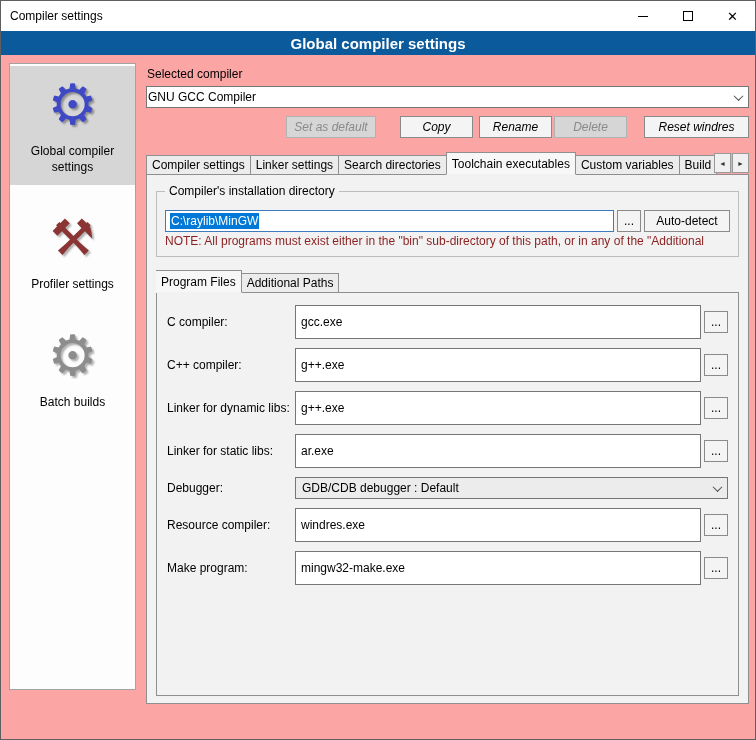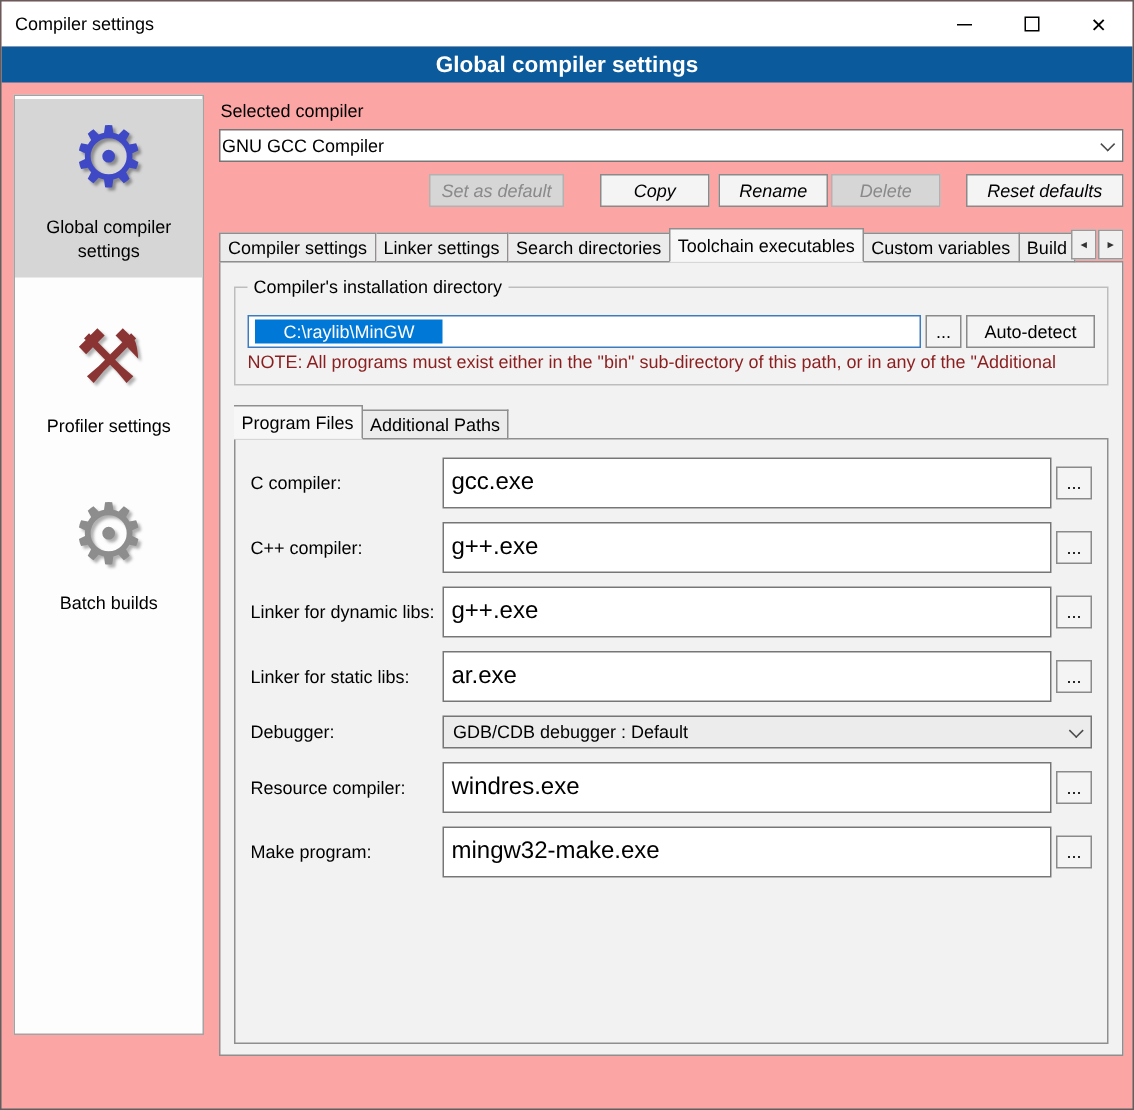--- a/index.html
+++ b/index.html
@@ -55,33 +55,33 @@
   .tab-arrows { position:absolute; right:0; top:1px; display:flex; gap:1px; }
   .tab-arrow { width:17px; height:20px; background:#f0f0f0; border:1px solid #999; display:flex; align-items:center; justify-content:center; font-size:7px; color:#333; }
 
   .panel { border:1px solid #8f8f8f; background:#f2f2f2; height:530px; padding:8px 9px; position:relative; z-index:1; }
 
   
   .groupbox { position:relative; border:1px solid #bdbdbd; margin-top:8px; padding:18px 8px 8px; }
   .group-label { position:absolute; top:-8px; left:8px; background:#f2f2f2; padding:0 4px; }
   .dir-row { display:flex; align-items:center; }
   .dir-input { flex:1; height:22px; border:1px solid #3d7bbf; background:#fff; display:flex; align-items:center; padding-left:4px; overflow:hidden; }
-  .dir-sel { background:#0078d7; color:#fff; padding:1px 19px; white-space:nowrap; }
+  .dir-sel { background:#0078d7; color:#fff; padding:1px 1px; white-space:nowrap; }
   .mini-btn { width:24px; margin-left:3px; }
   .autodetect { width:86px; margin-left:3px; }
   .note { margin-top:2px; color:#8b1f1f; white-space:nowrap; overflow:hidden; }
 
   
   .subtabstrip { margin-top:13px; }
   .subpanel { border:1px solid #8f8f8f; background:#f2f2f2; height:404px; padding:12px 10px; }
 
   .frow { display:flex; align-items:center; margin-bottom:9px; }
   .flabel { width:128px; }
   .fctrl { flex:1; display:flex; align-items:center; }
-  .finput { flex:1; height:22px; border:1px solid #767676; background:#fff; padding:16px 5px; font-size:16px; font-family:inherit; }
+  .finput { flex:1; height:22px; border:1px solid #767676; background:#fff; padding:16px 5px; font-size:12px; font-family:inherit; }
   .fcombo { flex:1; height:22px; border:1px solid #767676; background:#ececec; display:flex; align-items:center; padding-left:6px; position:relative; }
 
   
   .footer { position:absolute; right:13px; bottom:9px; display:flex; }
   .ok { width:72px; }
   .cancel { width:72px; margin-left:14px; }
 </style>
 </head>
 <body>
 
@@ -128,21 +128,21 @@
       <span class="chev-box">
           <span class="chev"></span>
         </span>
     </div>
 
     <div class="btn-row">
       <div class="btn disabled w-setdef">Set as default</div>
       <div class="btn w-copy">Copy</div>
       <div class="btn w-rename">Rename</div>
       <div class="btn disabled w-del">Delete</div>
-      <div class="btn w-reset">Reset defaults</div>
+      <div class="btn w-reset">Reset windres</div>
     </div>
 
     <div class="tabstrip">
       <div class="tab">Compiler settings</div>
       <div class="tab">Linker settings</div>
       <div class="tab">Search directories</div>
       <div class="tab active">Toolchain executables</div>
       <div class="tab">Custom variables</div>
       <div class="tab">Build</div>
       <div class="tab-arrows">

